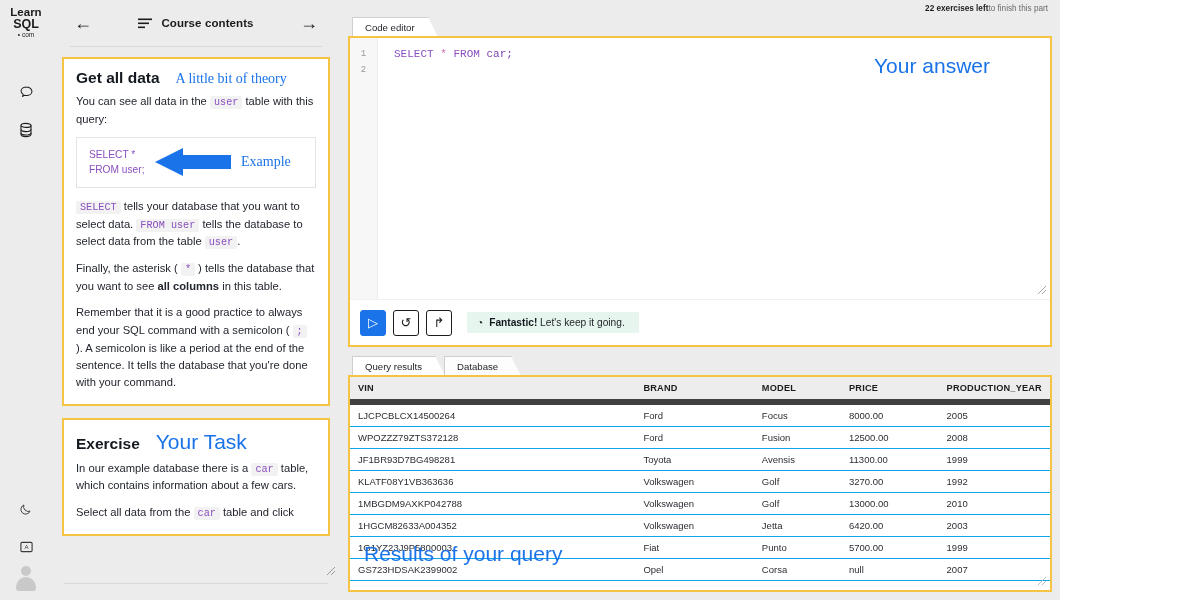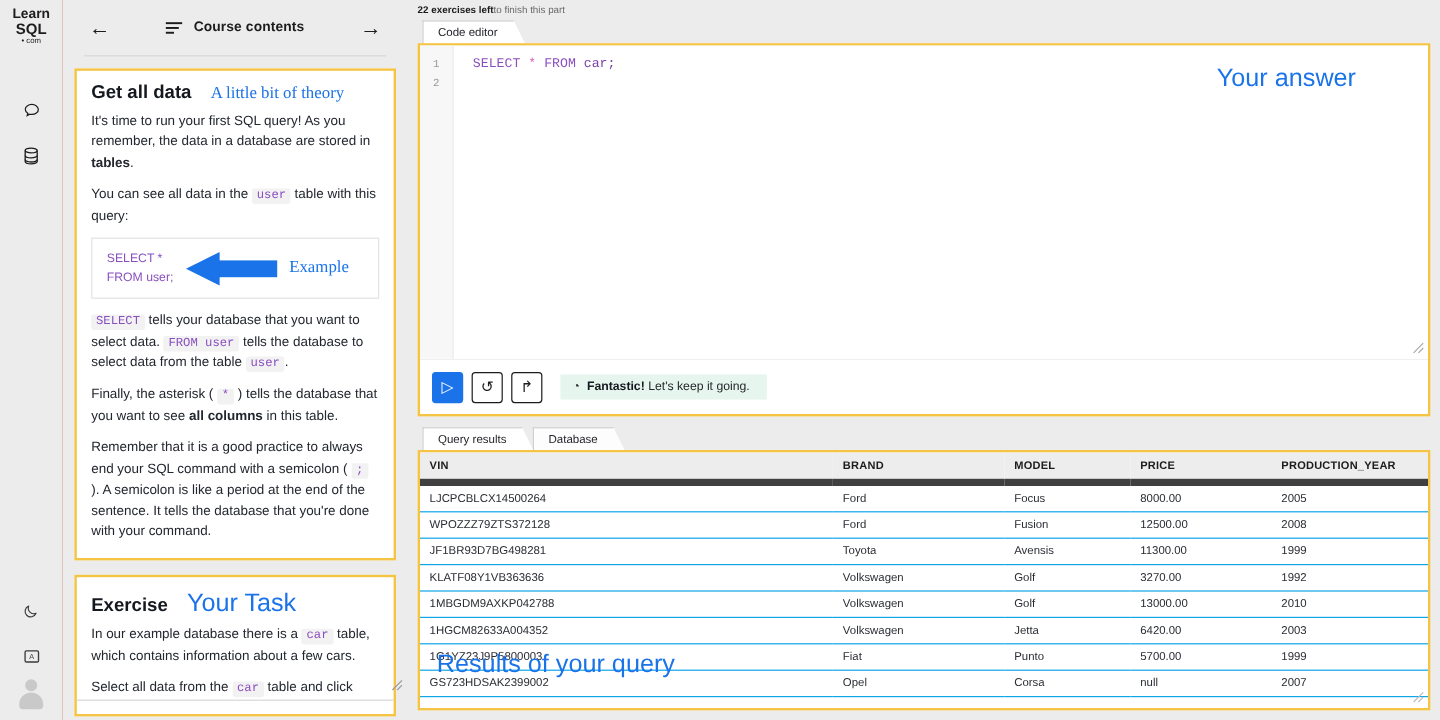--- a/index.html
+++ b/index.html
@@ -5,21 +5,21 @@
   * { box-sizing: border-box; }
   html, body {
     margin: 0; padding: 0;
     width: 1200px; height: 600px;
     overflow: hidden;
     background: #ffffff;
     font-family: "Liberation Sans", sans-serif;
   }
   #app {
     position: relative;
-    width: 1200px; height: 600px;
+    width: 1060px; height: 600px;
     display: flex;
     background: #c2410c;
   }
 
   
   .rail {
     width: 52px; height: 600px;
     background: #ececec;
     display: flex; flex-direction: column; align-items: center;
     flex: 0 0 52px;
@@ -187,21 +187,21 @@
   .rightcol {
     flex: 1 1 auto;
     height: 600px;
     background: #ececec;
     padding: 0 8px 8px 8px;
     position: relative;
     display: flex; flex-direction: column;
   }
   .hdrnote {
     height: 17px;
-    display: flex; align-items: center; 
+    display: flex; align-items: center; justify-content: flex-end;
     font-size: 8.2px;
     color: #6a6a6a;
     padding-right: 4px;
   }
   .hdrnote b { color: #1c1c1c; }
 
   .tabstrip {
     display: flex; align-items: flex-end;
     height: 19px;
     padding-left: 4px;
@@ -410,21 +410,20 @@
     <div class="topnav-rule"></div>
 
     <div class="lesson-scroll">
 
       <div class="card">
         <div class="card-head">
           <div class="card-title">Get all data</div>
           <div class="anno anno-big">A little bit of theory</div>
         </div>
 
-        <p class="ptxt"><span>It's time to run your first SQL query! As you remember, the data in a database are stored in </span><b>tables</b><span>.</span></p>
 
         <p class="ptxt"><span>You can see all data in the </span><code class="inl">user</code><span> table with this query:</span></p>
 
         <div class="codebox">
           <pre><span>SELECT *</span>
 <span>FROM user;</span></pre>
           <div class="arrow-anno">
             <div class="arrow-shape">
               <div class="shaft"></div>
                 <div class="head"></div>

